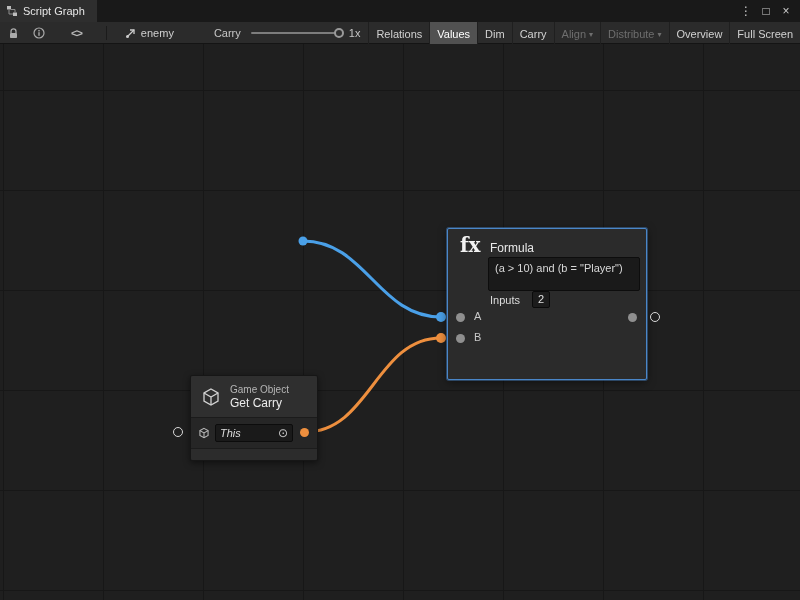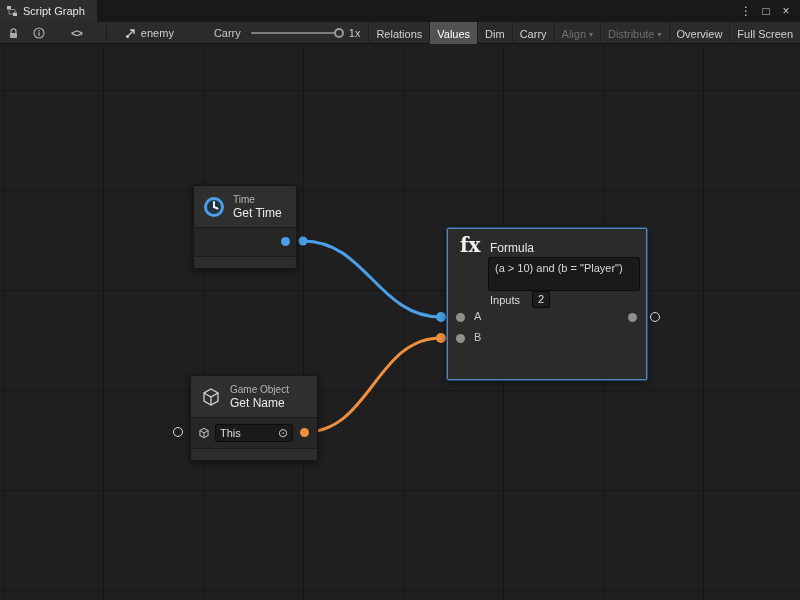--- a/index.html
+++ b/index.html
@@ -53,21 +53,21 @@
   .dot-orange { background:#ee8f3e; }
   .dot-gray { background:#8f8f8f; }
   .hollow { position:absolute; width:10px; height:10px; border:1.5px solid #d8d8d8; border-radius:50%; background:transparent; }
 
   
   .node-gettime { left:193px; top:141px; width:104px; }
   .node-gettime .body-row { position:relative; height:28px; background:#262626; }
 
   
   .node-getname { left:190px; top:331px; width:128px; }
-  .node-getname .body-row { position:relative; height:30px; background:#262626; display:flex; align-items:center; gap:4px; padding-left:6px; }
+  .node-getname .body-row { position:relative; height:30px; background:#262626; display:flex; align-items:center; gap:4px; padding-left:6px;font-style:italic; }
   .target-field { display:flex; align-items:center; justify-content:space-between; width:78px; height:18px; background:#1a1a1a; border:1px solid #0c0c0c; border-radius:2px; padding:0 4px; color:#dddddd; font-size:11px; }
   .target-icon { font-size:12px; color:#c9c9c9; }
 
   
   .node-formula { left:447px; top:184px; width:200px; height:152px; background:#2b2b2b; border:1px solid #4a86c8; box-shadow:0 0 0 1px rgba(74,134,200,.45), 0 2px 8px rgba(0,0,0,.5); }
   .fx-glyph { position:absolute; left:12px; top:4px; font-family:"DejaVu Serif","Liberation Serif",serif; font-weight:bold; font-size:20px; color:#f2f2f2; }
   .formula-title { position:absolute; left:42px; top:12px; font-size:12px; color:#e8e8e8; }
   .expr-box { position:absolute; left:40px; top:28px; width:152px; min-height:34px; background:#1a1a1a; border:1px solid #0d0d0d; border-radius:2px; padding:3px 6px; font-size:11px; line-height:14px; color:#d8d8d8; }
   .inputs-label { position:absolute; left:42px; top:65px; font-size:11px; color:#dcdcdc; }
   .inputs-count { position:absolute; left:84px; top:62px; width:18px; height:17px; background:#1c1c1c; border:1px solid #0a0a0a; border-radius:2px; font-size:11px; line-height:15px; text-align:center; color:#e0e0e0; }
@@ -157,47 +157,30 @@
   <div class="canvas">
 
     <svg class="wires" viewBox="0 0 800 556">
       <path d="M303 197 C 366 197, 378 273, 441 273" fill="none" stroke-width="3" stroke-linecap="round" stroke="#4aa0e8"></path>
       <path d="M305 388 C 370 388, 376 294, 441 294" fill="none" stroke-width="3" stroke-linecap="round" stroke="#ee8f3e"></path>
       <circle cx="303" cy="197" r="4.5" fill="#4aa0e8"></circle>
       <circle cx="441" cy="273" r="5" fill="#4aa0e8"></circle>
       <circle cx="441" cy="294" r="5" fill="#ee8f3e"></circle>
     </svg>
 
-    <div class="node node-gettime">
-      <div class="node-header">
-        <svg width="24" height="24" viewBox="0 0 24 24">
-          <circle cx="12" cy="12" r="8.5" fill="#20303c" stroke="#4ba0e8" stroke-width="3"></circle>
-          <path d="M12 12 V7" stroke="#eaf4ff" stroke-width="2" stroke-linecap="round"></path>
-          <path d="M12 12 L15.5 13.5" stroke="#eaf4ff" stroke-width="2" stroke-linecap="round"></path>
-        </svg>
-        <div>
-          <div class="cat">Time</div>
-          <div class="ntitle">Get Time</div>
-        </div>
-      </div>
-      <div class="body-row">
-        <div class="dot dot-blue" style="right:6px; top:9px;"></div>
-      </div>
-      <div class="node-footer"></div>
-    </div>
 
     <div class="node node-getname">
       <div class="node-header">
         <svg width="24" height="24" viewBox="0 0 24 24">
           <path d="M12 4 L19 8 V16 L12 20 L5 16 V8 Z" stroke="#d2d2d2" stroke-width="1.3" fill="none"></path>
           <path d="M5 8 L12 12 L19 8 M12 12 V20" stroke="#d2d2d2" stroke-width="1.3" fill="none"></path>
         </svg>
         <div>
           <div class="cat">Game Object</div>
-          <div class="ntitle">Get Name</div>
+          <div class="ntitle">Get Carry</div>
         </div>
       </div>
       <div class="body-row">
         <div class="hollow" style="left:-18px; top:9px;"></div>
         <svg width="14" height="14" viewBox="0 0 24 24">
           <path d="M12 4 L19 8 V16 L12 20 L5 16 V8 Z" stroke="#bbbbbb" stroke-width="1.8" fill="none"></path>
           <path d="M5 8 L12 12 L19 8 M12 12 V20" stroke="#bbbbbb" stroke-width="1.8" fill="none"></path>
         </svg>
         <div class="target-field">
           <span>This</span>

